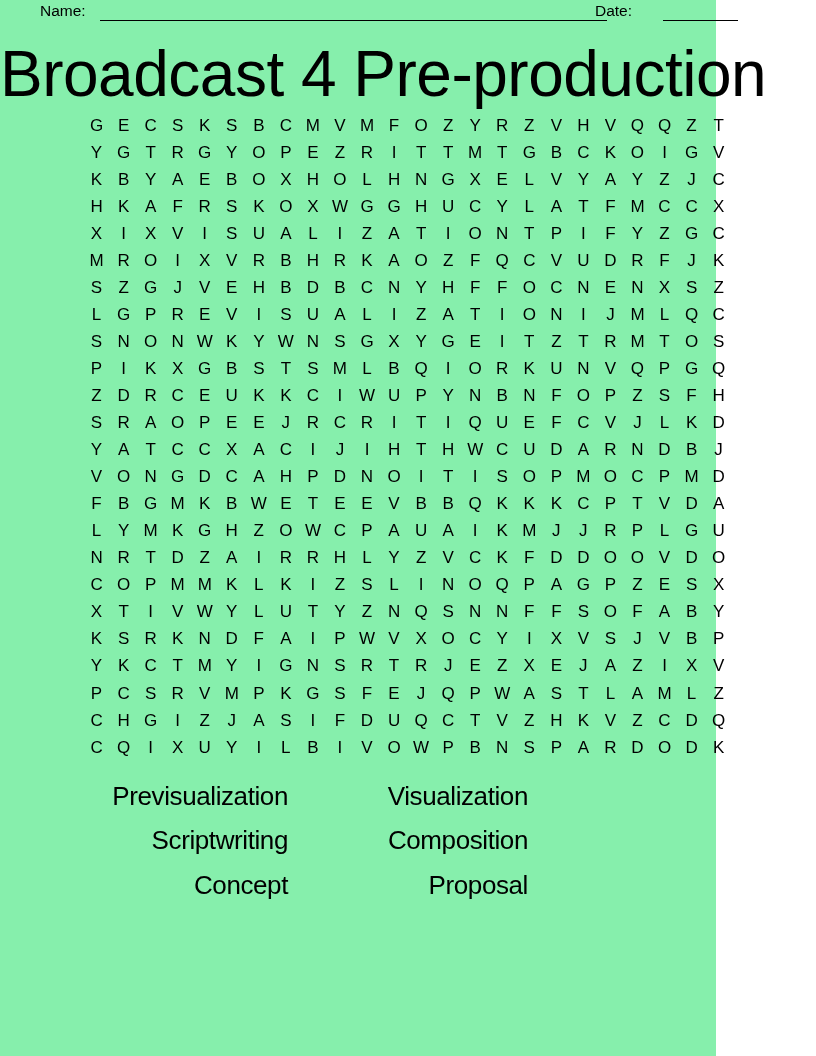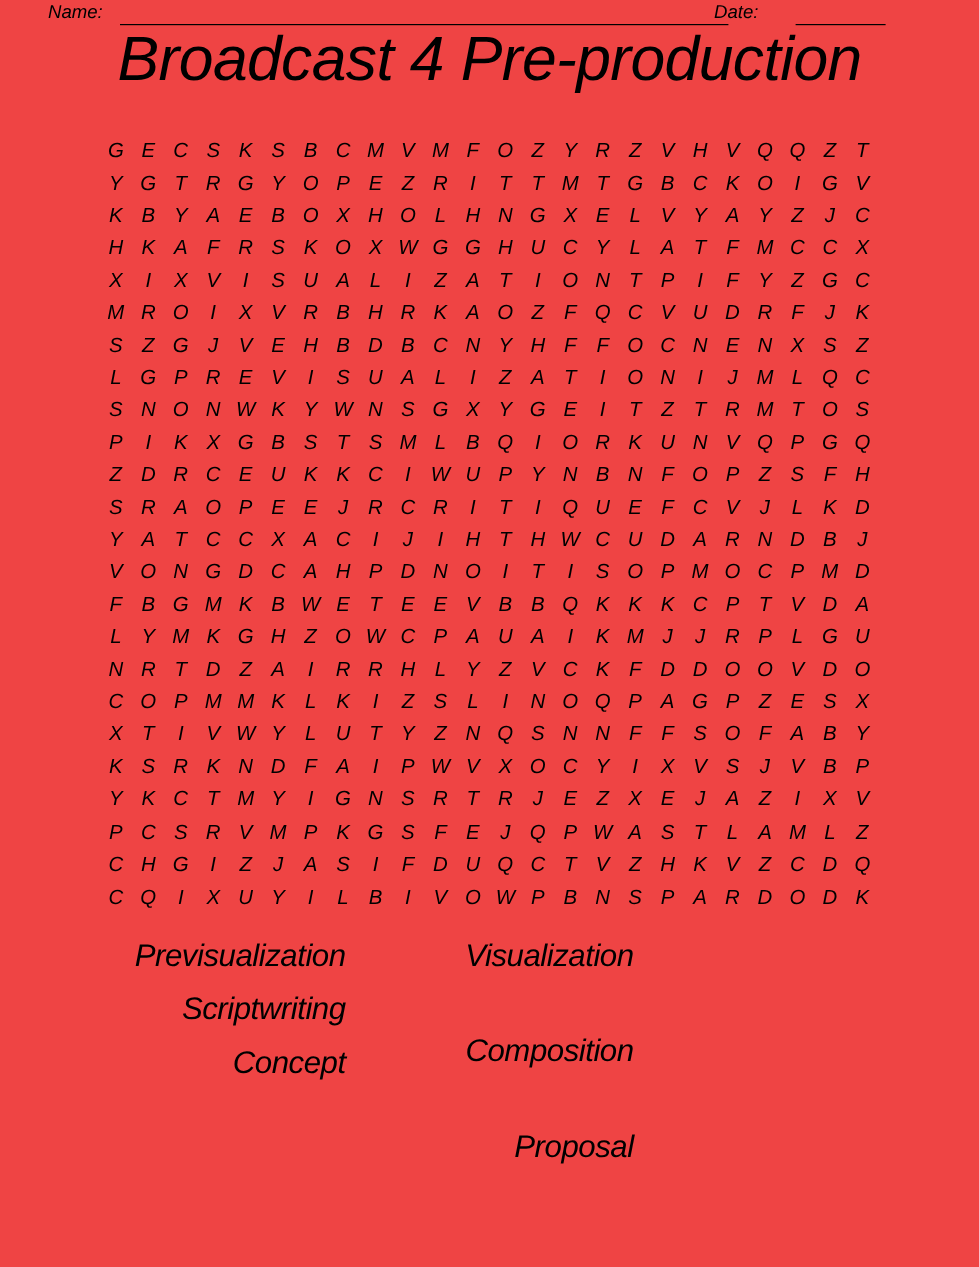--- a/index.html
+++ b/index.html
@@ -7,23 +7,22 @@
   body {
     background: #ffffff;
     color: #000000;
     font-family: "Liberation Sans", sans-serif;
     position: relative;
     overflow: hidden;
   }
   .page {
     position: absolute;
     left: 0; top: 0;
-    width: 816px; height: 1056px;
-    background: #ef4444;
-    font-style: italic;
+    width: 716px; height: 1056px;
+    background: #86efac;
   }
   
   .hdr-label {
     position: absolute;
     top: 1px;
     font-size: 15.5px;
     line-height: 20px;
     color: #000;
     white-space: nowrap;
   }
@@ -33,23 +32,23 @@
     position: absolute;
     border-bottom: 1.5px solid #000;
     height: 0;
   }
   .name-line { left: 100px; top: 20px; width: 507px; }
   .date-line { left: 663px; top: 20px; width: 75px; }
   
   .title {
     position: absolute;
     left: 0; right: 0;
-    top: 20px;
+    top: 44px;
     text-align: center;
-    font-size: 52px;
+    font-size: 64px;
     font-weight: 400;
     letter-spacing: -0.5px;
     line-height: 60px;
     color: #000;
     white-space: nowrap;
   }
   
   .grid {
     position: absolute;
     left: 83px;
@@ -70,21 +69,21 @@
   .words {
     position: absolute;
     left: 48px;
     top: 781px;
     width: 740px;
     display: flex;
     text-align: right;
   }
   .word-col { display: flex; flex-direction: column; }
   .word-col-1 { width: 240px; }
-  .word-col-2 { width: 240px; gap: 35px; }
+  .word-col-2 { width: 240px; }
   .word-col-3 { width: 240px; }
   .word-item {
     height: 44.4px;
     font-size: 26px;
     letter-spacing: -0.4px;
     line-height: 31px;
     font-weight: 400;
     color: #000;
     white-space: nowrap;
   }

